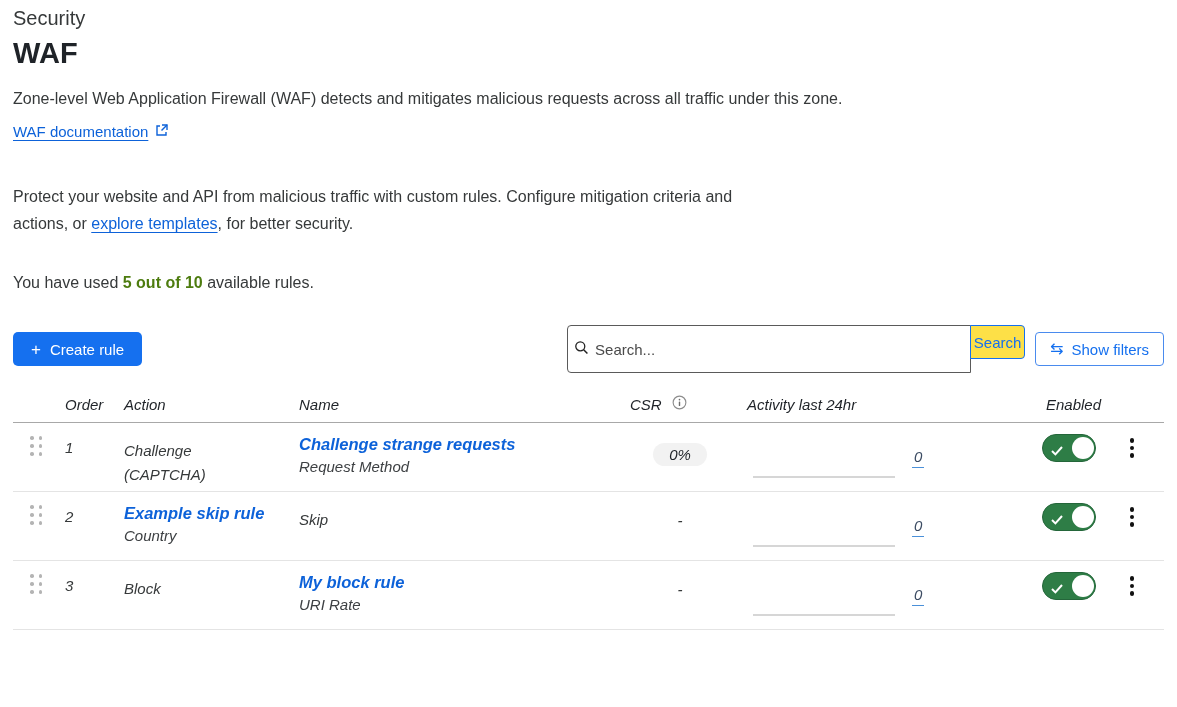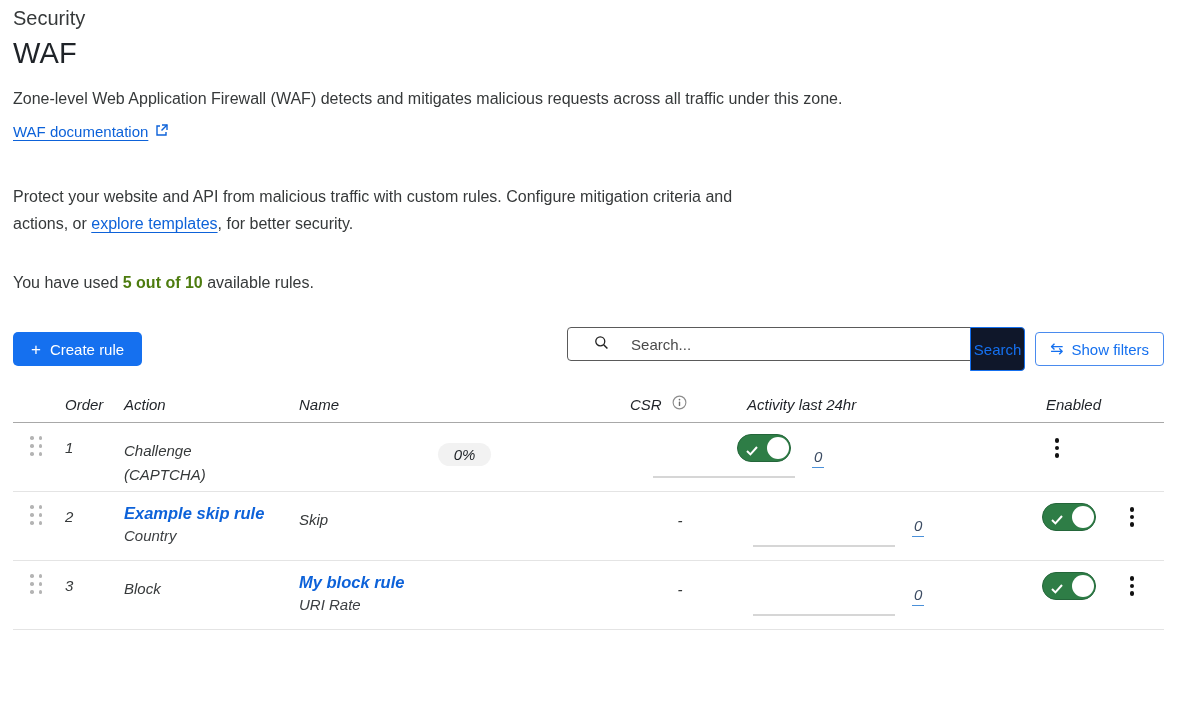--- a/index.html
+++ b/index.html
@@ -1,21 +1,21 @@
 <!DOCTYPE html>
 <html style="--accent-blue: #1570ef; --link-blue: #0d62d9; --tab-blue: #0b5cc4; --toggle-green: #2e7d46;"><head>
 <meta charset="utf-8">
 <style>
   html,body{margin:0;padding:0;background:#fff;}
   body{font-family:"Liberation Sans","DejaVu Sans",sans-serif;color:#36393a;}
   .page{width:1177px;height:707px;box-sizing:border-box;padding:0 13px;overflow:hidden;}
 
   
   .breadcrumb{padding-top:7px;font-size:20px;color:#36393a;}
-  .page-title{margin:6px 0 0;font-size:29px;line-height:34px;font-weight:400;color:#1f2328;letter-spacing:.2px;}
+  .page-title{margin:6px 0 0;font-size:29px;line-height:34px;font-weight:700;color:#1f2328;letter-spacing:.2px;}
   .desc{margin:18px 0 0;font-size:16px;line-height:22px;color:#36393a;}
   .doc-link-row{margin-top:13px;}
   .link{color:var(--link-blue,#0d62d9);text-decoration:underline;text-underline-offset:3px;cursor:pointer;}
   .doc-link{font-size:15px;display:inline-flex;align-items:center;gap:7px;}
   .ext-icon{display:inline-block;}
 
   
   .tabs{margin-top:36px;display:flex;gap:38px;border-bottom:1px solid #d8d8d8;}
   .tab{font-size:15px;color:#36393a;padding:10px 2px 13px;border-bottom:3px solid transparent;margin-bottom:-1px;cursor:pointer;}
   .tab.active{font-weight:700;color:#1f2328;border-bottom-color:var(--tab-blue,#0b5cc4);}
@@ -23,24 +23,24 @@
   
   .intro{margin:42px 0 0;font-size:16px;line-height:27px;max-width:745px;}
   .usage{margin:37px 0 0;font-size:16px;}
   .usage b{color:#4d7c0f;}
 
   
   .toolbar{margin-top:39px;display:flex;align-items:center;height:36px;}
   .create-btn{display:inline-flex;align-items:center;gap:9px;height:34px;padding:0 18px;background:var(--accent-blue,#1570ef);color:#fff;border:none;border-radius:5px;font-size:15px;font-family:inherit;cursor:pointer;}
   .plus{font-size:17px;line-height:1;font-weight:400;}
   .search-group{margin-left:auto;display:flex;}
-  .search-box{display:flex;align-items:center;gap:20px;width:404px;height:34px;box-sizing:border-box;border:1px solid #5a5a5a;border-radius:4px 0 0 4px;padding:0 26px;background:#fff;}
+  .search-box{display:flex;align-items:center;gap:4px;width:404px;height:48px;box-sizing:border-box;border:1px solid #5a5a5a;border-radius:4px 0 0 4px;padding:0 6px;background:#fff;}
   .search-box input{border:none;outline:none;flex:1;font-size:15px;font-family:inherit;color:#333;background:transparent;}
   .search-box input::placeholder{color:#4a4a4a;}
-  .search-btn{width:55px;height:44px;box-sizing:border-box;border:1px solid var(--accent-blue,#1570ef);border-radius:0 4px 4px 0;margin-left:-1px;background:#0f172a;color:var(--accent-blue,#1570ef);font-size:15px;font-family:inherit;cursor:pointer;padding:0;}
+  .search-btn{width:55px;height:34px;box-sizing:border-box;border:1px solid var(--accent-blue,#1570ef);border-radius:0 4px 4px 0;margin-left:-1px;background:#fde047;color:var(--accent-blue,#1570ef);font-size:15px;font-family:inherit;cursor:pointer;padding:0;}
   .filters-btn{margin-left:10px;display:inline-flex;align-items:center;gap:8px;height:34px;box-sizing:border-box;padding:0 14px;border:1px solid #4a8bee;border-radius:4px;background:#fff;color:var(--accent-blue,#1570ef);font-size:15px;font-family:inherit;cursor:pointer;}
   .swap-icon{font-size:16px;line-height:1;}
 
   
   .rules-table{margin-top:22px;font-style:italic;}
   .grid{display:grid;grid-template-columns:52px 59px 175px 331px 100px 305px 75px 54px;}
   .thead{padding:6px 0 9px;border-bottom:1px solid #a8a8a8;font-size:15px;color:#1f2328;align-items:end;}
   .th-csr{justify-self:center;display:inline-flex;align-items:center;gap:10px;}
   .th-activity{padding-left:17px;}
   .th-enabled{padding-left:11px;}
@@ -146,20 +146,24 @@
             <i></i>
             <i></i>
             <i></i>
             <i></i>
             <i></i>
             <i></i>
           </span>
         </div>
       <div class="cell">1</div>
       <div class="cell cell-action">Challenge (CAPTCHA)</div>
+      <div class="cell cell-name">
+        <a class="rule-name">Challenge strange requests</a>
+        <div class="rule-field">Request Method</div>
+      </div>
       <div class="cell cell-csr"><span class="csr-badge">0%</span></div>
       <div class="cell cell-activity">
         <span class="sparkline"></span>
         <a class="activity-count">0</a>
       </div>
       <div class="cell cell-enabled">
         <div class="toggle">
           <span class="check"><svg width="12" height="10" viewBox="0 0 12 10">
                 <polyline points="1,5 4.4,8.4 11,1" fill="none" stroke="#fff" stroke-width="2"></polyline>
               </svg></span>

